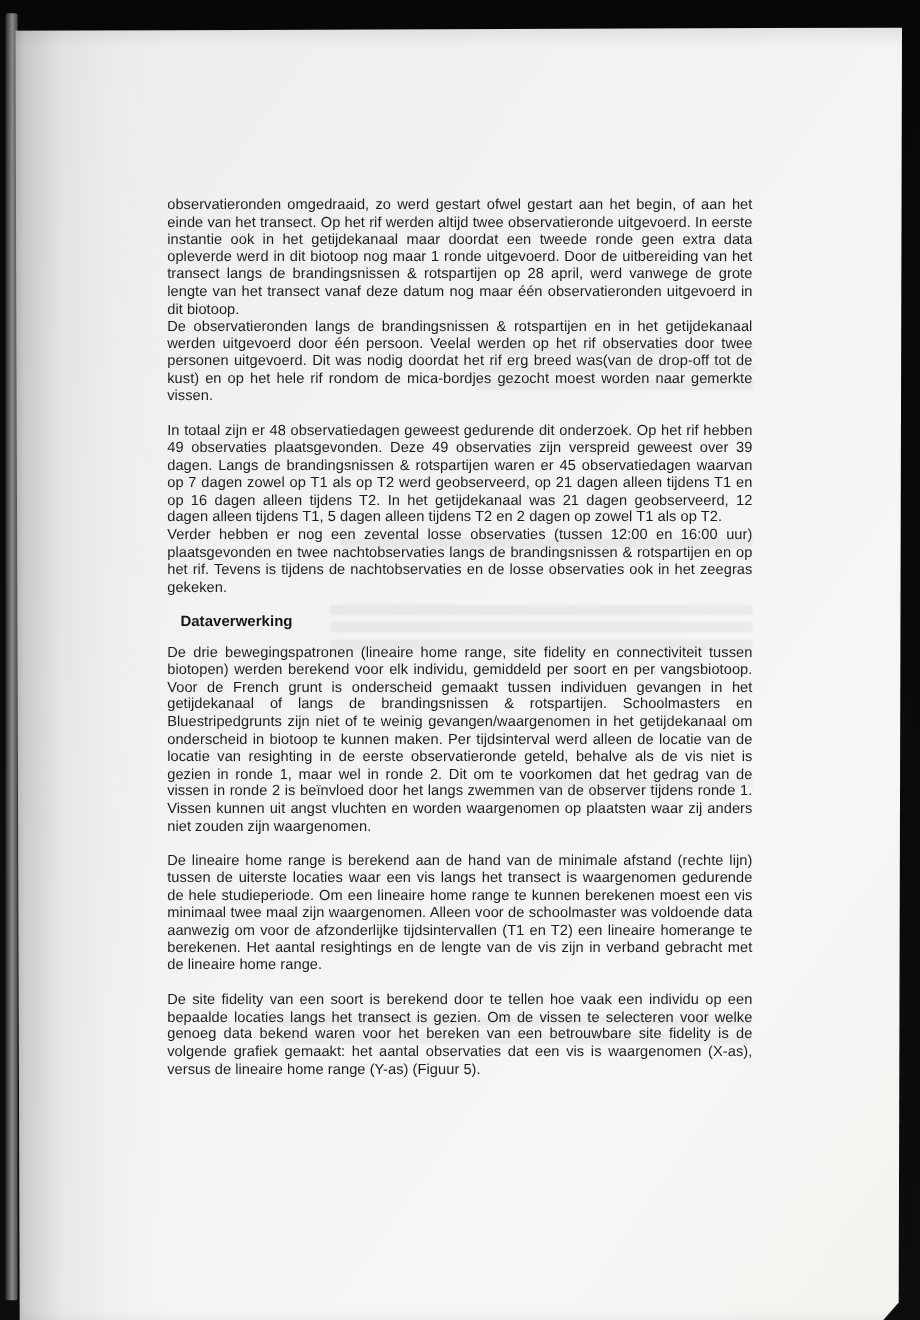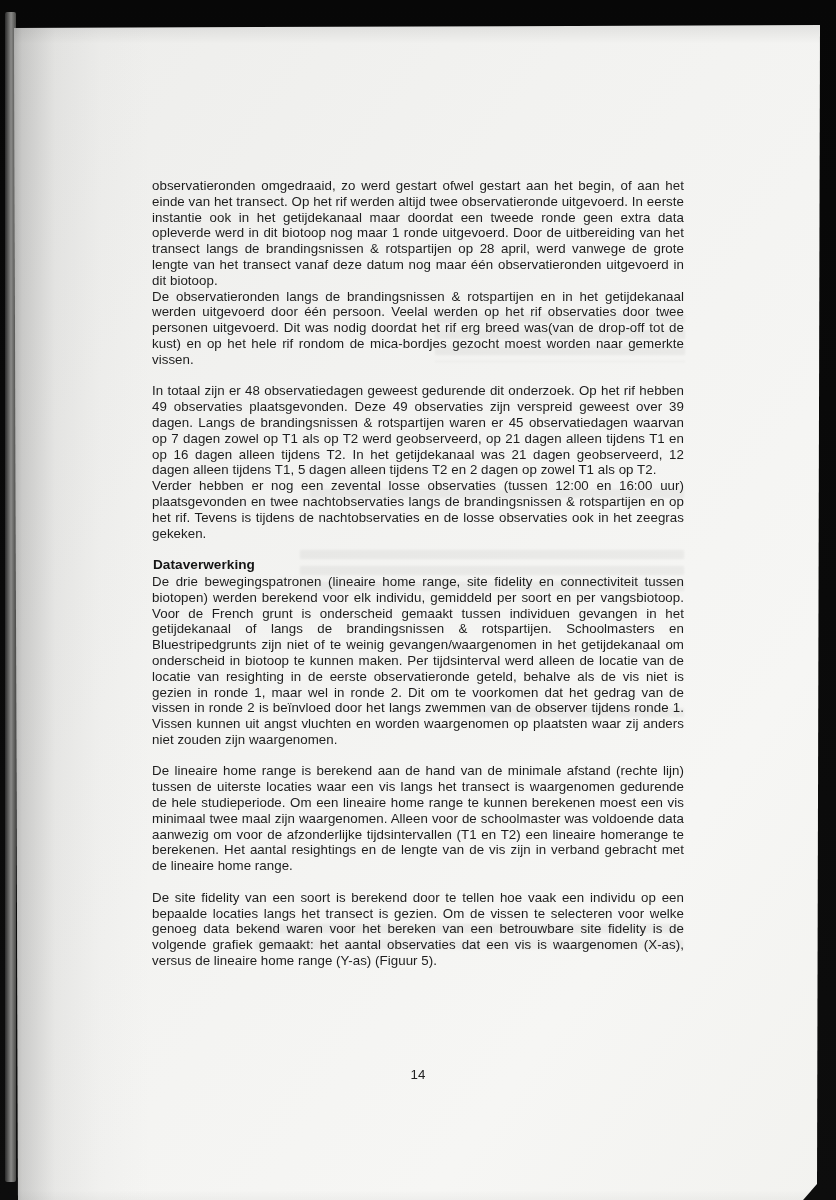--- a/index.html
+++ b/index.html
@@ -41,21 +41,21 @@
     width: 532px;
     font-size: 13.3px;
     line-height: 15.8px;
     letter-spacing: 0.05px;
     color: #1d1d1d;
     text-align: justify;
   }
   .text-block p { margin: 0; }
   .text-block p.gap, .text-block h2.gap { margin-top: 15.8px; }
   .text-block h2 {
-    margin: 1px;
+    margin: 12px;
     font-size: 13.6px;
     line-height: 15.8px;
     font-weight: bold;
     color: #161616;
     text-align: left;
   }
   .page-number {
     position: absolute;
     left: 152px; top: 1049px;
     width: 532px;
@@ -95,15 +95,14 @@
       <p>observatieronden omgedraaid, zo werd gestart ofwel gestart aan het begin, of aan het einde van het transect. Op het rif werden altijd twee observatieronde uitgevoerd. In eerste instantie ook in het getijdekanaal maar doordat een tweede ronde geen extra data opleverde werd in dit biotoop nog maar 1 ronde uitgevoerd. Door de uitbereiding van het transect langs de brandingsnissen &amp; rotspartijen op 28 april, werd vanwege de grote lengte van het transect vanaf deze datum nog maar één observatieronden uitgevoerd in dit biotoop.</p>
       <p>De observatieronden langs de brandingsnissen &amp; rotspartijen en in het getijdekanaal werden uitgevoerd door één persoon. Veelal werden op het rif observaties door twee personen uitgevoerd. Dit was nodig doordat het rif erg breed was(van de drop-off tot de kust) en op het hele rif rondom de mica-bordjes gezocht moest worden naar gemerkte vissen.</p>
       <p class="gap">In totaal zijn er 48 observatiedagen geweest gedurende dit onderzoek. Op het rif hebben 49 observaties plaatsgevonden. Deze 49 observaties zijn verspreid geweest over 39 dagen. Langs de brandingsnissen &amp; rotspartijen waren er 45 observatiedagen waarvan op 7 dagen zowel op T1 als op T2 werd geobserveerd, op 21 dagen alleen tijdens T1 en op 16 dagen alleen tijdens T2. In het getijdekanaal was 21 dagen geobserveerd, 12 dagen alleen tijdens T1, 5 dagen alleen tijdens T2 en 2 dagen op zowel T1 als op T2.</p>
       <p>Verder hebben er nog een zevental losse observaties (tussen 12:00 en 16:00 uur) plaatsgevonden en twee nachtobservaties langs de brandingsnissen &amp; rotspartijen en op het rif. Tevens is tijdens de nachtobservaties en de losse observaties ook in het zeegras gekeken.</p>
       <h2 class="gap">Dataverwerking</h2>
       <p>De drie bewegingspatronen (lineaire home range, site fidelity en connectiviteit tussen biotopen) werden berekend voor elk individu, gemiddeld per soort en per vangsbiotoop. Voor de French grunt is onderscheid gemaakt tussen individuen gevangen in het getijdekanaal of langs de brandingsnissen &amp; rotspartijen. Schoolmasters en Bluestripedgrunts zijn niet of te weinig gevangen/waargenomen in het getijdekanaal om onderscheid in biotoop te kunnen maken. Per tijdsinterval werd alleen de locatie van de locatie van resighting in de eerste observatieronde geteld, behalve als de vis niet is gezien in ronde 1, maar wel in ronde 2. Dit om te voorkomen dat het gedrag van de vissen in ronde 2 is beïnvloed door het langs zwemmen van de observer tijdens ronde 1. Vissen kunnen uit angst vluchten en worden waargenomen op plaatsten waar zij anders niet zouden zijn waargenomen.</p>
       <p class="gap">De lineaire home range is berekend aan de hand van de minimale afstand (rechte lijn) tussen de uiterste locaties waar een vis langs het transect is waargenomen gedurende de hele studieperiode. Om een lineaire home range te kunnen berekenen moest een vis minimaal twee maal zijn waargenomen. Alleen voor de schoolmaster was voldoende data aanwezig om voor de afzonderlijke tijdsintervallen (T1 en T2) een lineaire homerange te berekenen. Het aantal resightings en de lengte van de vis zijn in verband gebracht met de lineaire home range.</p>
       <p class="gap">De site fidelity van een soort is berekend door te tellen hoe vaak een individu op een bepaalde locaties langs het transect is gezien. Om de vissen te selecteren voor welke genoeg data bekend waren voor het bereken van een betrouwbare site fidelity is de volgende grafiek gemaakt: het aantal observaties dat een vis is waargenomen (X-as), versus de lineaire home range (Y-as) (Figuur 5).</p>
     </main>
 
-    <div class="page-number">14</div>
   </div>
 </div>
 
 </body></html>

